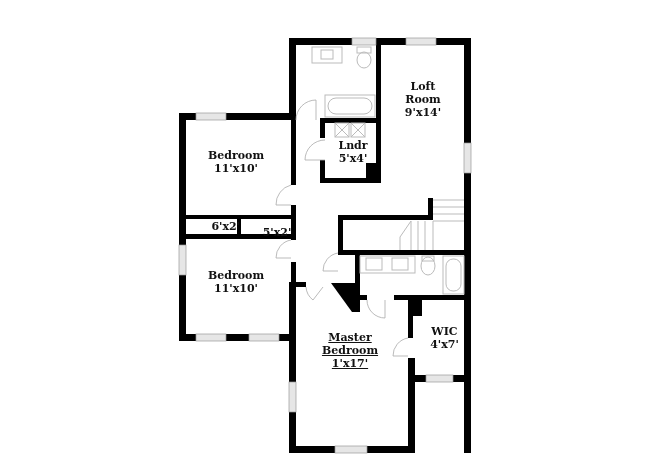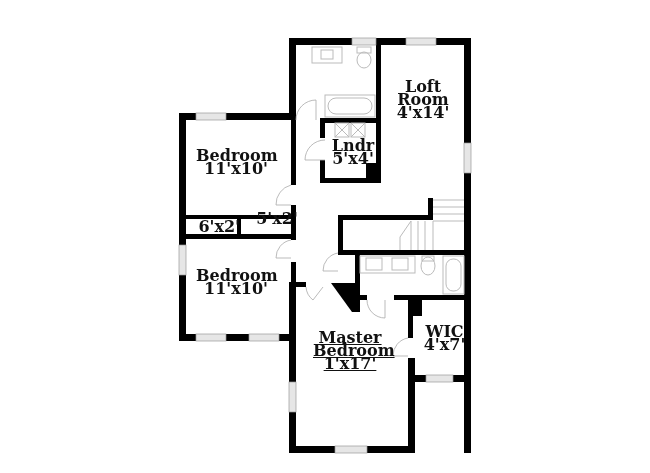--- a/index.html
+++ b/index.html
@@ -1,18 +1,18 @@
 <!DOCTYPE html>
 <html><head>
 <meta charset="utf-8">
 <style>
   html, body { margin: 0; padding: 0; background: #ffffff; }
   body { width: 650px; height: 473px; position: relative; overflow: hidden; font-family: "DejaVu Serif", serif; }
   #plan { position: absolute; left: 0; top: 0; }
-  .label { position: absolute; text-align: center; font-family: "DejaVu Serif", serif; font-weight: bold; color: #111; line-height: 13px; font-size: 16px; }
+  .label { position: absolute; text-align: center; font-family: "DejaVu Serif", serif; font-weight: bold; color: #111; line-height: 13px; font-size: 11px; }
   .label span { display: block; }
 </style>
 </head>
 <body>
 
 <svg id="plan" width="650" height="473" viewBox="0 0 650 473" xmlns="http://www.w3.org/2000/svg">
   <g fill="#000">
 
     <rect x="289" y="38" width="182" height="7"></rect>
 
@@ -121,38 +121,38 @@
     <path d="M338 253 A 18 18 0 0 0 323 271 L338 271"></path>
     <path d="M306 287 A 18 18 0 0 0 313 300 L323 287"></path>
     <path d="M367 300 A 18 18 0 0 0 385 318 L385 300"></path>
     <path d="M408 338 A 18 18 0 0 0 393 356 L408 356"></path>
   </g>
 </svg>
 
 <div class="label" style="left:395px;top:80px;width:56px;">
   <span>Loft</span>
   <span>Room</span>
-  <span>4'x14'</span>
+  <span>9'x14'</span>
 </div>
 
 <div class="label" style="left:328px;top:139px;width:50px;">
   <span>Lndr</span>
   <span>5'x4'</span>
 </div>
 
 <div class="label" style="left:196px;top:149px;width:80px;">
   <span>Bedroom</span>
   <span>11'x10'</span>
 </div>
 
 <div class="label" style="left:186px;top:220px;width:54px;text-align:right;">
   <span>6'x2'</span>
 </div>
 
-<div class="label" style="left:241px;top:212px;width:50px;padding-left:11px;">
+<div class="label" style="left:241px;top:226px;width:50px;padding-left:11px;">
   <span>5'x2'</span>
 </div>
 
 <div class="label" style="left:196px;top:269px;width:80px;">
   <span>Bedroom</span>
   <span>11'x10'</span>
 </div>
 
 <div class="label" style="left:313px;top:331px;width:74px;text-decoration:underline;">
   <span>Master</span>

